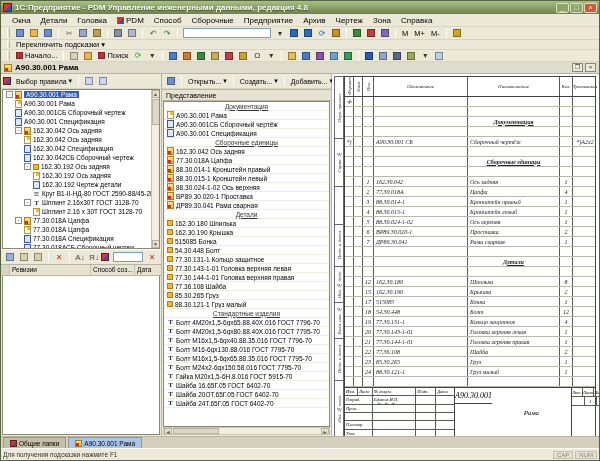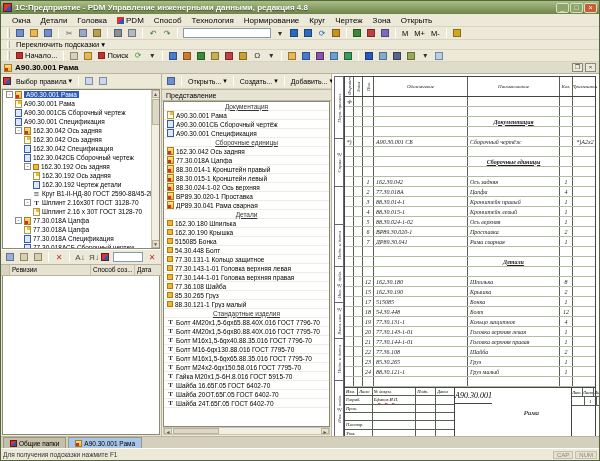--- a/index.html
+++ b/index.html
@@ -137,26 +137,26 @@
     <span class="winbtn b-max">□</span>
     <span class="winbtn b-close">×</span>
   </div>
 
   <div class="menubar" id="menubar">
       <span class="menu-item">Окна</span>
       <span class="menu-item">Детали</span>
       <span class="menu-item">Головка</span>
       <span class="menu-item"><span class="pdm-ico"></span>PDM</span>
       <span class="menu-item">Способ</span>
-      <span class="menu-item">Технология</span>
-      <span class="menu-item">Нормирование</span>
-      <span class="menu-item">Круг</span>
+      <span class="menu-item">Сборочные</span>
+      <span class="menu-item">Предприятие</span>
+      <span class="menu-item">Архив</span>
       <span class="menu-item">Чертеж</span>
       <span class="menu-item">Зона</span>
-      <span class="menu-item">Открыть</span>
+      <span class="menu-item">Справка</span>
     </div>
 
   <div class="tb tb1">
       <span class="grip"></span>
       <span id="tb1icons" style="display:flex;align-items:center">
         <span class="tb-ico">
           <i style="background: rgb(111, 143, 210);"></i>
         </span>
         <span class="tb-ico">
           <i style="background: rgb(233, 185, 77);"></i>

